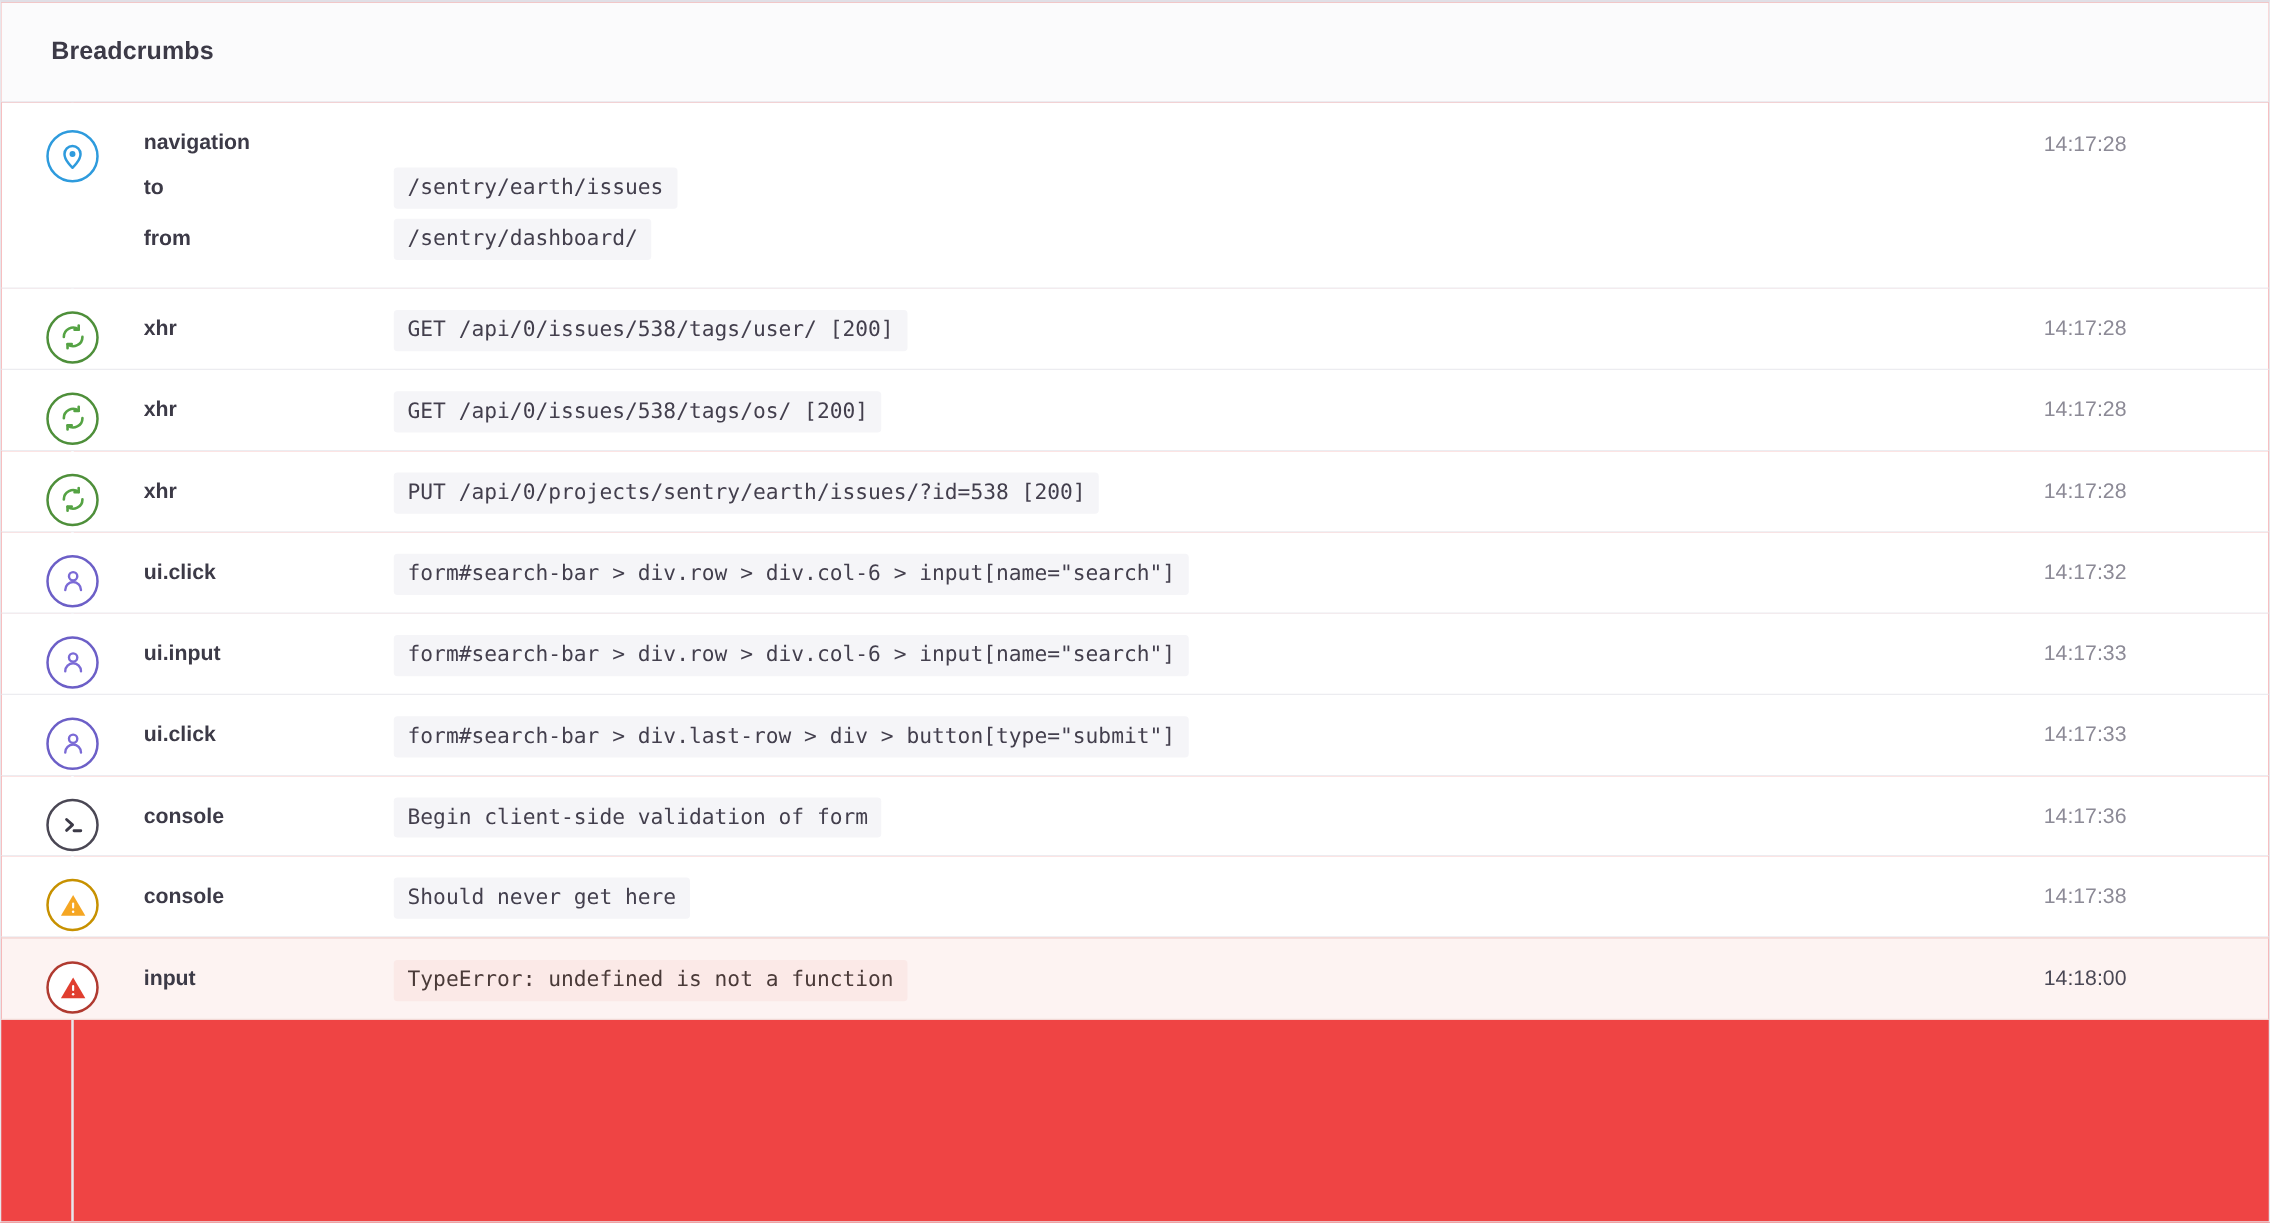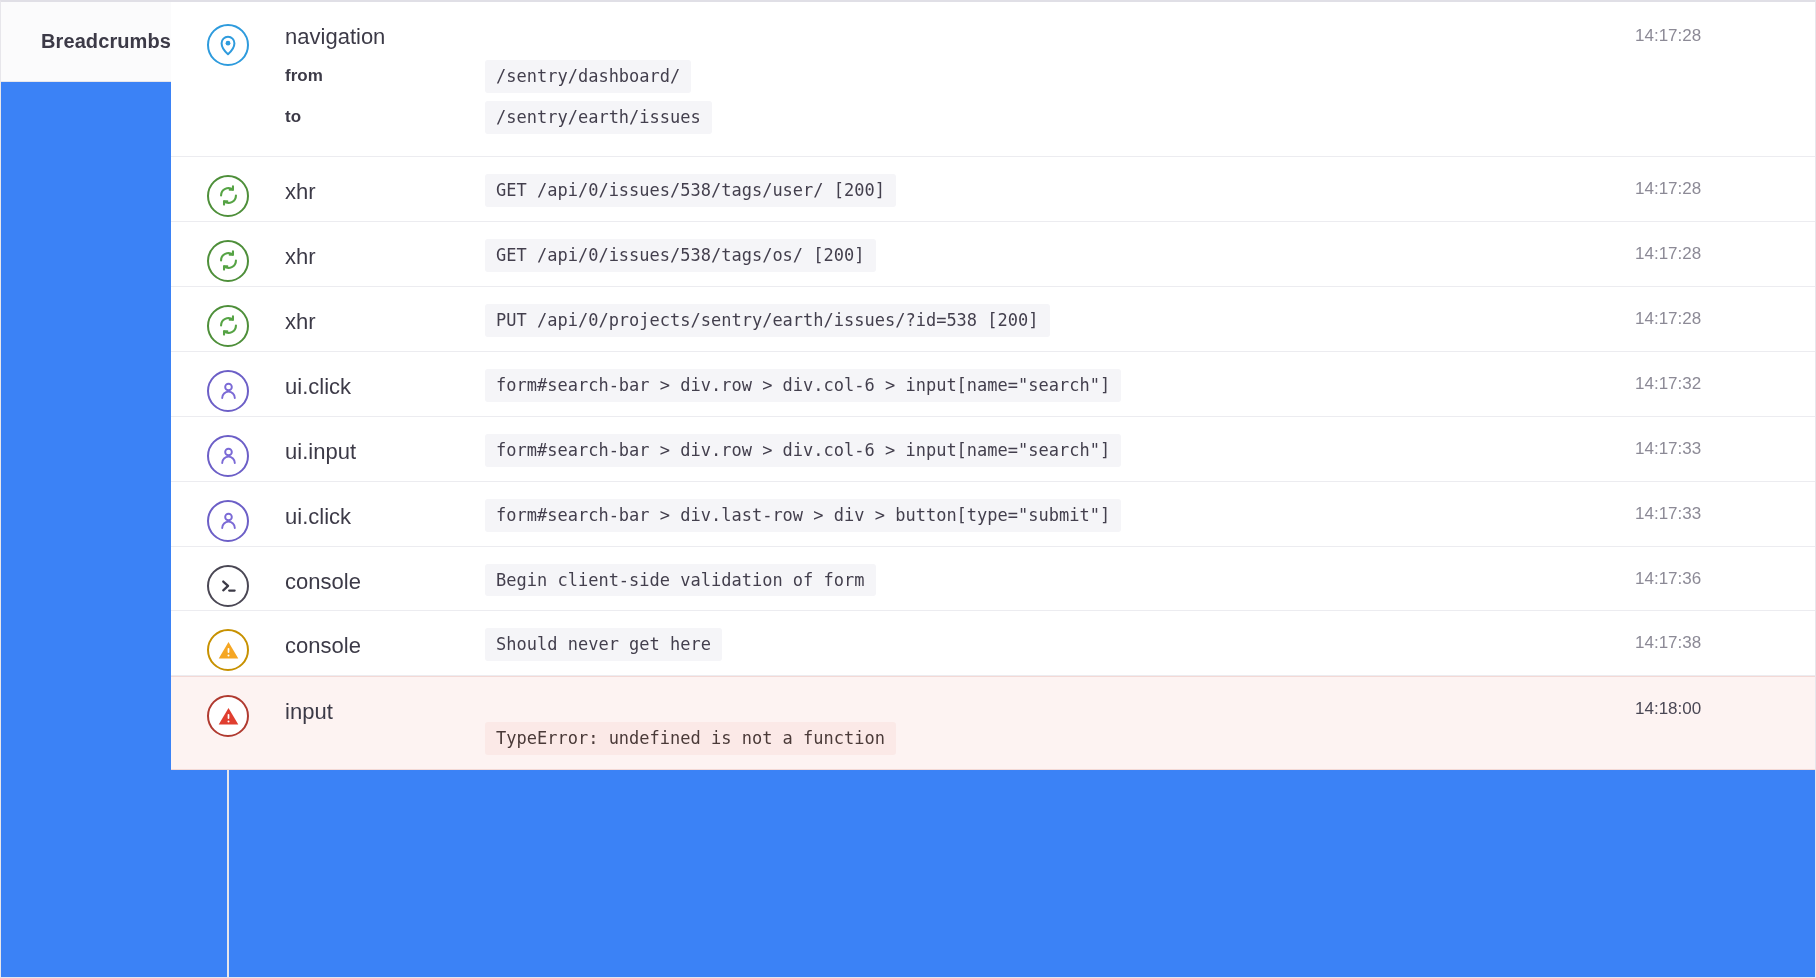--- a/index.html
+++ b/index.html
@@ -8,25 +8,25 @@
     width: 1816px;
     height: 978px;
     background: #ffffff;
     font-family: "Liberation Sans", sans-serif;
     overflow: hidden;
   }
 
   .panel {
     width: 1816px;
     height: 978px;
-    background: #3b82f6;
+    background: #ef4444;
     border: 1px solid #e7e6eb;
     border-top: 2px solid #e0dfe6;
     display: flex;
-    flex-direction: row;
+    flex-direction: column;
   }
 
   
   .panel-header {
     height: 80px;
     flex: 0 0 80px;
     background: #fbfbfc;
     border-bottom: 1px solid #e7e6eb;
     display: flex;
     align-items: center;
@@ -123,22 +123,22 @@
   }
   .crumb-row.collapsed-row .content-cell { padding: 0; }
 
   .collapsed-label {
     font-size: 21px;
     color: #4a4754;
     padding-left: 8px;
   }
 
   .crumb-type {
-    font-size: 22px;
-    font-weight: normal;
+    font-size: 17px;
+    font-weight: bold;
     color: #3c3a47;
     flex: 0 0 200px;
     padding-top: 5px;
   }
 
   .crumb-main {
     display: flex;
     align-items: flex-start;
   }
 
@@ -149,21 +149,20 @@
     font-family: "DejaVu Sans Mono", monospace;
     font-size: 17px;
     line-height: 1.35;
     padding: 5px 11px;
     border-radius: 3px;
     white-space: pre;
   }
   .error-row .code-chip {
     background: #fbe9e7;
     color: #4a3a38;
-    margin-top: 28px;
   }
 
   
   .kv-grid { margin-top: 10px; }
   .kv-line {
     display: flex;
     align-items: center;
     margin-bottom: 8px;
   }
   .kv-key {
@@ -207,26 +206,26 @@
                 <circle cx="12" cy="10" r="2.6" fill="#2e9bdd" stroke="none"></circle>
               </svg>
             </div>
           </div>
           <div class="content-cell">
             <div class="crumb-main">
               <div class="crumb-type">navigation</div>
             </div>
             <div class="kv-grid">
               <div class="kv-line">
+                <div class="kv-key">to</div>
+                <span class="code-chip">/sentry/earth/issues</span>
+              </div>
+              <div class="kv-line">
                 <div class="kv-key">from</div>
                 <span class="code-chip">/sentry/dashboard/</span>
-              </div>
-              <div class="kv-line">
-                <div class="kv-key">to</div>
-                <span class="code-chip">/sentry/earth/issues</span>
               </div>
             </div>
           </div>
           <div class="time-cell">14:17:28</div>
         </div>
         <div class="crumb-row">
           <div class="icon-cell">
             <div class="icon-badge c-green">
               <svg width="21" height="21" viewBox="0 0 24 24" fill="none" stroke="#55a344" stroke-width="2.4" stroke-linecap="round" stroke-linejoin="round">
                 <path d="M20.5 12a8.5 8.5 0 0 1-13.6 6.8"></path>

